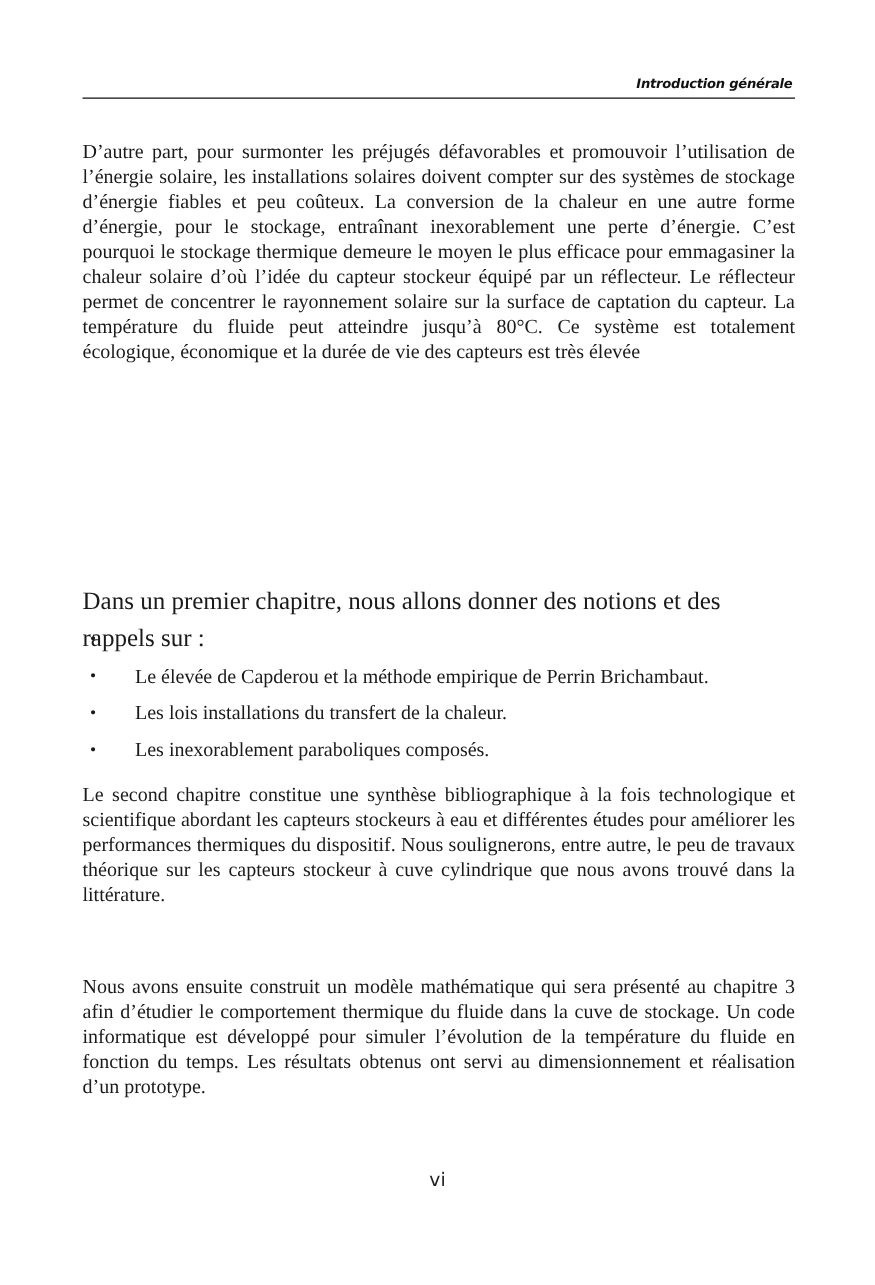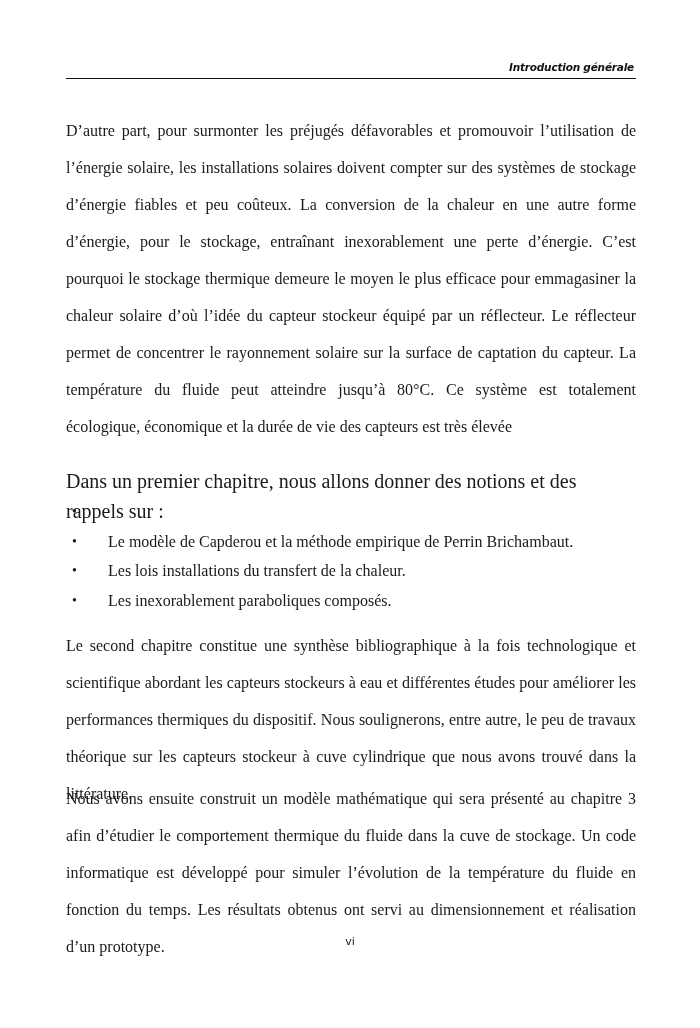--- a/index.html
+++ b/index.html
@@ -40,21 +40,21 @@
       letter-spacing: -0.2px;
       color: #111;
     }
     .para-1 { position: absolute; left: 66px; top: 112px; width: 570px; }
     .para-2 { position: absolute; left: 66px; top: 438px; width: 570px; }
     .list   { position: absolute; left: 66px; top: 495px; width: 570px; margin: 0; padding: 0; list-style: none; }
     .para-4 { position: absolute; left: 66px; top: 627px; width: 570px; }
     .para-5 { position: absolute; left: 66px; top: 780px; width: 570px; }
     .para-block {
       font-size: 16px;
-      line-height: 37px;
+      line-height: 20px;
       text-align: justify;
       margin: 0;
     }
     .list-item {
       position: relative;
       height: 29.6px;
       line-height: 29.6px;
       font-size: 16px;
     }
     .bullet {
@@ -69,21 +69,21 @@
       top: 0;
       white-space: nowrap;
     }
     .page-number {
       position: absolute;
       left: 0;
       width: 700px;
       top: 935px;
       text-align: center;
       font-family: "DejaVu Sans", "Liberation Sans", sans-serif;
-      font-size: 11px;
+      font-size: 15px;
       color: #222;
     }
   </style>
 </head>
 <body>
 
 <div class="page">
 
   <div class="header">
     <span class="header-title">Introduction générale</span>
@@ -105,21 +105,21 @@
   <div style="position:absolute; left:66px; top:467px; width:570px; font-size:20px; line-height:29.6px;">
     <span>Dans un premier chapitre, nous allons donner des notions et des rappels sur :</span>
   </div>
 
   <ul class="list" style="top:497px;">
     <li class="list-item">
       <span class="bullet">•</span>
     </li>
     <li class="list-item">
       <span class="bullet">•</span>
-      <span class="list-text">Le modèle de Capderou et la méthode empirique de Perrin Brichambaut.</span>
+      <span class="list-text">Le élevée de Capderou et la méthode empirique de Perrin Brichambaut.</span>
     </li>
     <li class="list-item">
       <span class="bullet">•</span>
       <span class="list-text">Les lois installations du transfert de la chaleur.</span>
     </li>
     <li class="list-item">
       <span class="bullet">•</span>
       <span class="list-text">Les inexorablement paraboliques composés.</span>
     </li>
   </ul>

